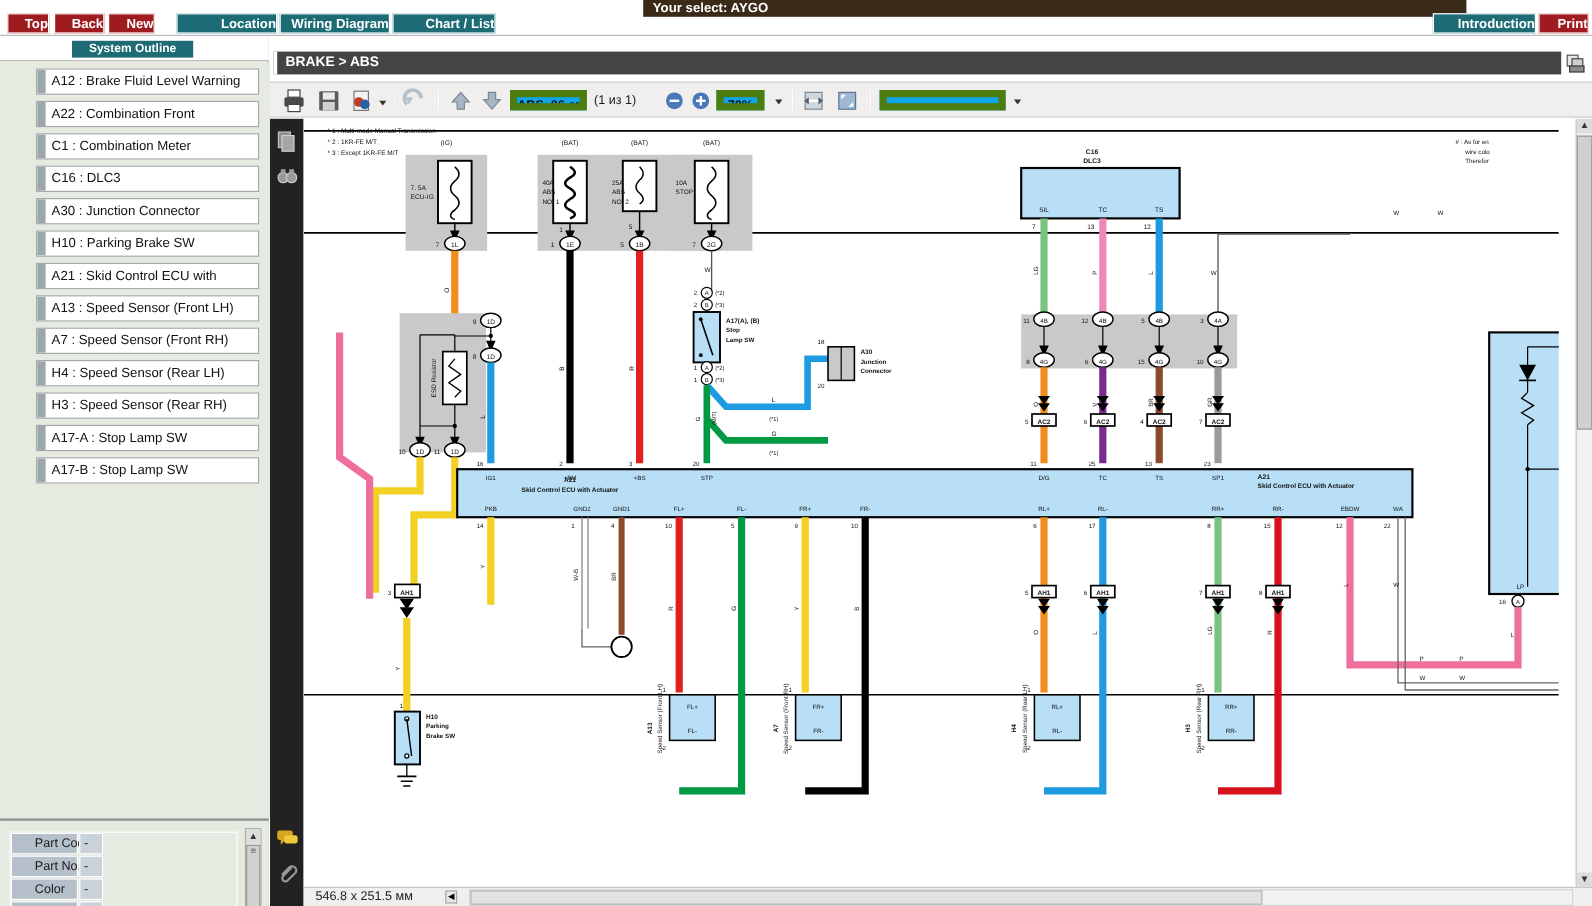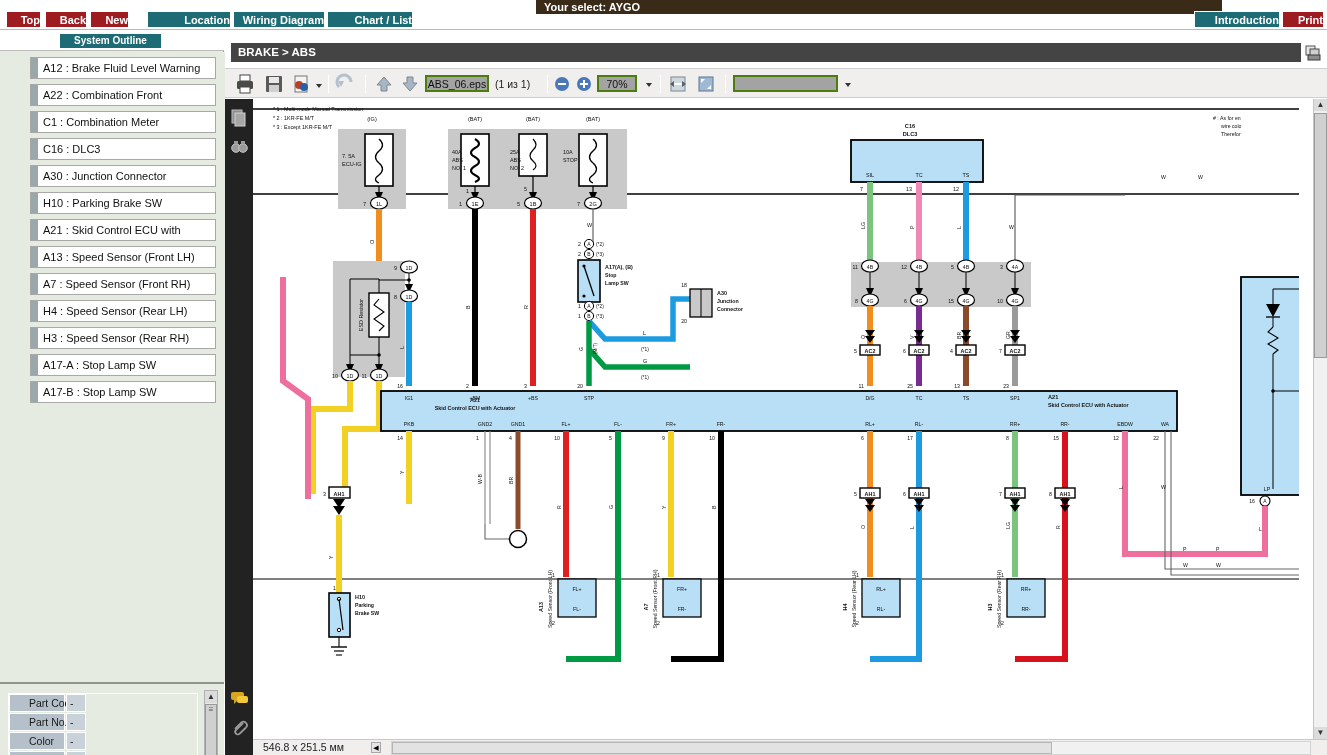--- a/index.html
+++ b/index.html
@@ -128,23 +128,23 @@
     background: #f0efed;
     border-top: 1px solid #cfcfcf; border-bottom: 1px solid #cfcfcf;
   }
   .tb { position: absolute; top: 4px; height: 22px; cursor: pointer; }
   .tbsep {
     position: absolute; top: 6px; width: 1px; height: 18px;
     background: #cccccc; border-right: 1px solid #ffffff;
   }
   .tbfield {
     position: absolute; top: 6px; height: 17px;
-    background: #a3a3a3; border: 2px solid #4d7c0f;
+    background: #0ea5e9; border: 6px solid #4d7c0f;
     font-size: 10.5px; color: #111; line-height: 15px; text-align: center;
-    white-space: nowrap; overflow: hidden;
+    white-space: nowrap; overflow: hidden; font-weight: bold;
   }
   .tbtext {
     position: absolute; font-size: 10.5px; color: #222;
     white-space: nowrap;
   }
   .caret {
     position: absolute; width: 0; height: 0;
     border-left: 3px solid transparent; border-right: 3px solid transparent;
     border-top: 4px solid #333; cursor: pointer;
   }

